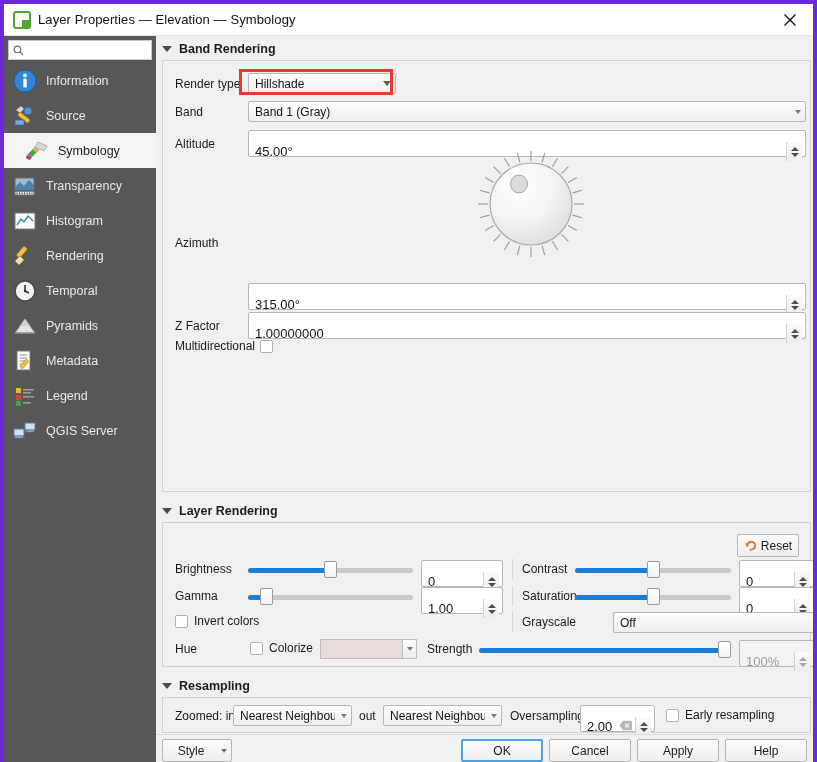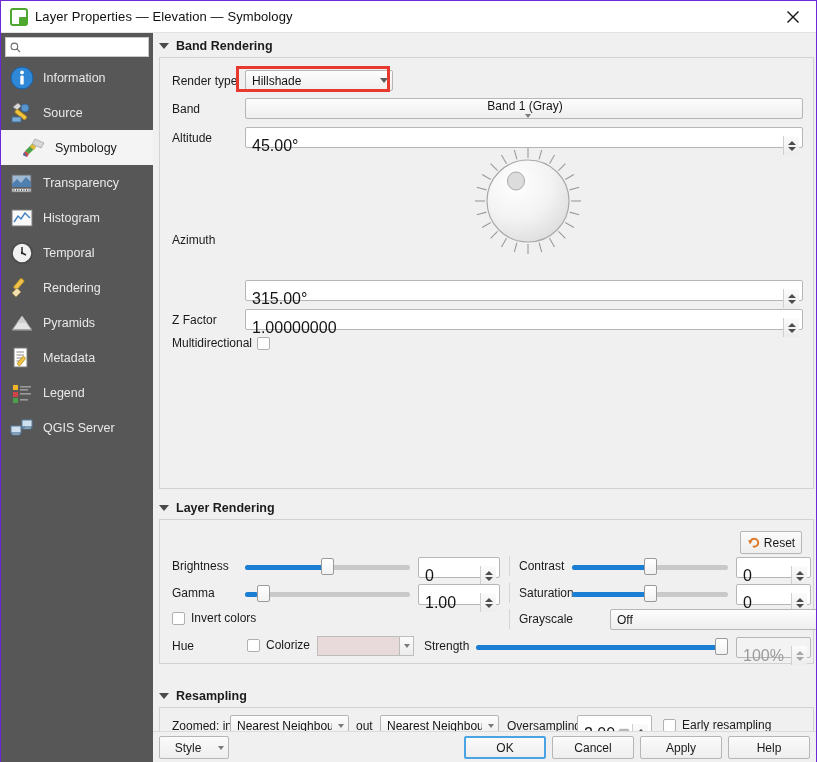--- a/index.html
+++ b/index.html
@@ -5,21 +5,21 @@
   html,body{margin:0;padding:0;}
   body{
     width:817px;height:762px;
     font-family:"Liberation Sans", sans-serif;
     font-size:12px;
     color:#1a1a1a;
     background:#f0f0f0;
     overflow:hidden;
     -webkit-font-smoothing:antialiased;
   }
-  .window{width:817px;height:762px;position:relative;background:#ef4444;border:1px solid #6d28d9;box-sizing:border-box;}
+  .window{width:817px;height:762px;position:relative;background:#ef4444;border:4px solid #6d28d9;box-sizing:border-box;}
 
   
   .titlebar{height:31px;background:#ffffff;display:flex;align-items:center;border-bottom:1px solid #e2e2e2;}
   .title-icon{width:18px;height:18px;margin-left:9px;margin-right:7px;position:relative;flex:none;}
   .title-icon .q{
     width:18px;height:18px;border-radius:3px;
     background:#ffffff;border:2px solid #4ea72e;box-sizing:border-box;position:relative;
   }
   .title-icon .q:after{
     content:"";position:absolute;right:-1px;bottom:-1px;width:8px;height:8px;background:#4ea72e;border-radius:1px;
@@ -62,22 +62,22 @@
   
   .combo{
     height:21px;background:linear-gradient(#fdfdfd,#eeeeee);border:1px solid #b6b6b6;border-radius:2px;
     display:flex;align-items:center;padding:0 4px 0 6px;box-sizing:border-box;font-size:12px;color:#141414;cursor:default;
   }
   .combo .cv{flex:1;overflow:hidden;white-space:nowrap;}
   .caret{width:0;height:0;border-left:4.5px solid transparent;border-right:4.5px solid transparent;border-top:5px solid #5c5c5c;margin-left:6px;flex:none;}
   .caret.sm{border-left-width:3.5px;border-right-width:3.5px;border-top-width:4px;border-top-color:#7a7a7a;}
 
   .txt{
-    height:21px;background:#ffffff;border:1px solid #b6b6b6;border-radius:2px;
-    display:flex;align-items:center;padding:16px 3px 0 6px;box-sizing:border-box;font-size:16px;color:#141414;
+    height:27px;background:#ffffff;border:1px solid #b6b6b6;border-radius:2px;
+    display:flex;align-items:center;padding:16px 3px 0 6px;box-sizing:border-box;font-size:13px;color:#141414;
   }
   .txt .tv{flex:1;overflow:hidden;white-space:nowrap;}
   .spin{
     width:15px;height:19px;flex:none;border-left:1px solid #cfcfcf;
     display:flex;flex-direction:column;align-items:center;justify-content:center;background:linear-gradient(#fbfbfb,#ececec);
   }
   .spin .up,.spin .dn{width:0;height:0;border-left:4px solid transparent;border-right:4px solid transparent;}
   .spin .up{border-bottom:4px solid #4d4d4d;margin-bottom:2px;}
   .spin .dn{border-top:4px solid #4d4d4d;}
 
@@ -202,38 +202,38 @@
               <rect x="3" y="5" width="20" height="16" fill="#fafafa" stroke="#7d7d7d" stroke-width="1"></rect>
               <polyline points="5,17 9,11 12,14 16,8 21,13" fill="none" stroke="#3f7fbe" stroke-width="1.4"></polyline>
             </svg>
           </span>
           <span>Histogram</span>
         </div>
 
         <div class="navitem">
           <span class="navicon">
             <svg width="26" height="26" viewBox="0 0 26 26">
+              <rect x="12" y="3" width="4.5" height="12" rx="1" transform="rotate(40 12 3)" fill="#f0c149" stroke="#b08c1c" stroke-width=".8"></rect>
+              <path d="M3 18 L8 13 L12 17 L7 22 Z" fill="#f2dfae" stroke="#a08b4d" stroke-width=".8"></path>
+              <path d="M3 18 L7 22" stroke="#a08b4d" stroke-width=".8"></path>
+            </svg>
+          </span>
+          <span>Rendering</span>
+        </div>
+
+        <div class="navitem">
+          <span class="navicon">
+            <svg width="26" height="26" viewBox="0 0 26 26">
               <circle cx="13" cy="13" r="10" fill="#f2f2f2" stroke="#4a4a4a" stroke-width="1.6"></circle>
               <line x1="13" y1="13" x2="13" y2="7" stroke="#2a2a2a" stroke-width="1.5"></line>
               <line x1="13" y1="13" x2="17" y2="15" stroke="#2a2a2a" stroke-width="1.5"></line>
               <circle cx="13" cy="13" r="1.2" fill="#2a2a2a"></circle>
             </svg>
           </span>
           <span>Temporal</span>
-        </div>
-
-        <div class="navitem">
-          <span class="navicon">
-            <svg width="26" height="26" viewBox="0 0 26 26">
-              <rect x="12" y="3" width="4.5" height="12" rx="1" transform="rotate(40 12 3)" fill="#f0c149" stroke="#b08c1c" stroke-width=".8"></rect>
-              <path d="M3 18 L8 13 L12 17 L7 22 Z" fill="#f2dfae" stroke="#a08b4d" stroke-width=".8"></path>
-              <path d="M3 18 L7 22" stroke="#a08b4d" stroke-width=".8"></path>
-            </svg>
-          </span>
-          <span>Rendering</span>
         </div>
 
         <div class="navitem">
           <span class="navicon">
             <svg width="26" height="26" viewBox="0 0 26 26">
               <path d="M3 20 L13 6 L23 20 Z" fill="#e4e4e4" stroke="#8f8f8f" stroke-width="1"></path>
               <path d="M8 13 L13 6 L18 13 Z" fill="#cfcfcf"></path>
               <line x1="3" y1="20" x2="23" y2="20" stroke="#8f8f8f" stroke-width="1"></line>
             </svg>
           </span>
@@ -300,21 +300,21 @@
             <div class="lbl" style="width:73px;">Render type</div>
             <div class="combo" style="width:148px;">
               <span class="cv">Hillshade</span>
               <span class="caret"></span>
             </div>
           </div>
           <div class="redbox" style="left: 76px; top: 8px; width: 154px; height: 26px; border-color: rgb(232, 57, 46);"></div>
 
           <div class="row" style="position:absolute;left:12px;top:40px;width:645px;">
             <div class="lbl" style="width:73px;">Band</div>
-            <div class="combo" style="width:558px;flex-direction:column;">
+            <div class="combo" style="width:558px;">
               <span class="cv">Band 1 (Gray)</span>
               <span class="caret sm"></span>
             </div>
           </div>
 
           <div class="row" style="position:absolute;left:12px;top:69px;width:645px;">
             <div class="lbl" style="width:73px;">Altitude</div>
             <div class="txt" style="width:558px;">
               <span class="tv">45.00°</span>
               <span class="spin">
@@ -492,21 +492,21 @@
           </div>
           <div class="txt" style="position:absolute;left:576px;top:117px;width:75px;color:#9b9b9b;background:#f3f3f3;">
             <span class="tv">100%</span>
             <span class="spin">
                 <span class="up" style="border-bottom-color:#a6a6a6;"></span>
                 <span class="dn" style="border-top-color:#a6a6a6;"></span>
               </span>
           </div>
         </div>
 
-        <div class="grouptitle" style="margin-top:19px;">
+        <div class="grouptitle" style="margin-top:6px;">
           <span class="tri"></span>
           <span>Resampling</span>
         </div>
         <div class="groupbox" style="height:36px;position:relative;">
           <div class="lbl" style="position:absolute;left:12px;top:11px;">Zoomed: in</div>
           <div class="combo" style="position:absolute;left:70px;top:7px;width:119px;">
             <span class="cv">Nearest Neighbour</span>
             <span class="caret sm"></span>
           </div>
           <div class="lbl" style="position:absolute;left:196px;top:11px;">out</div>

